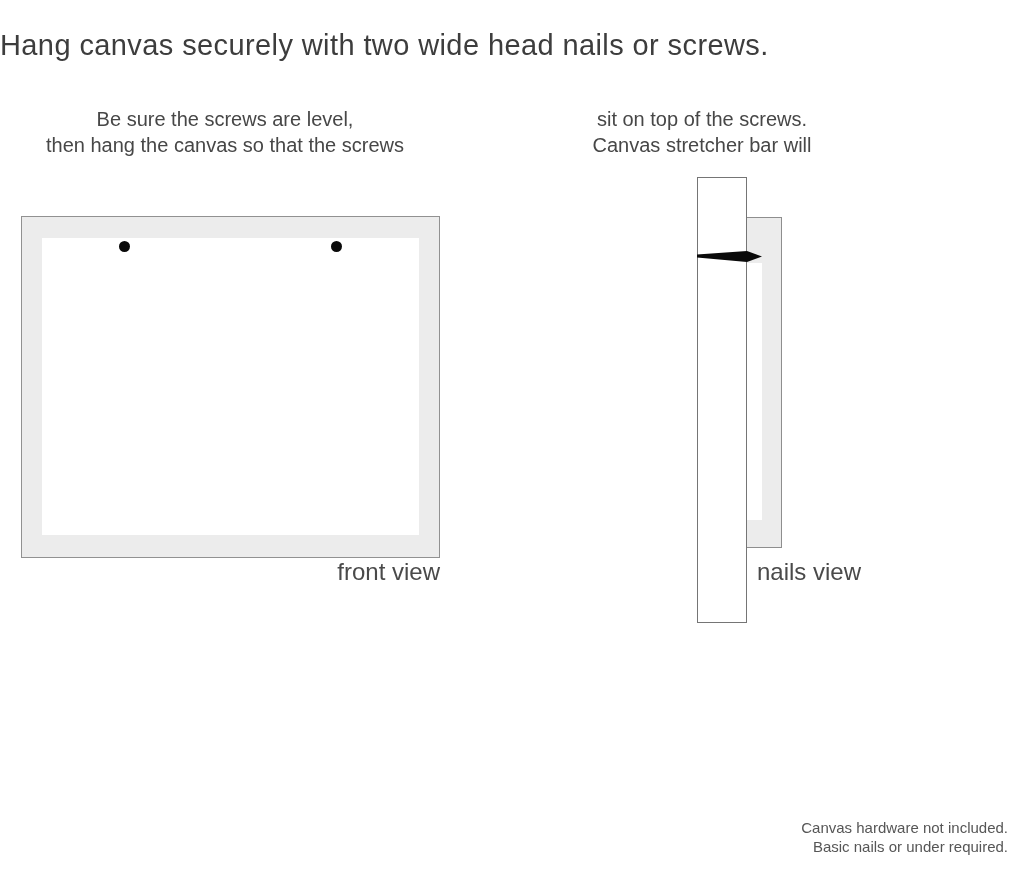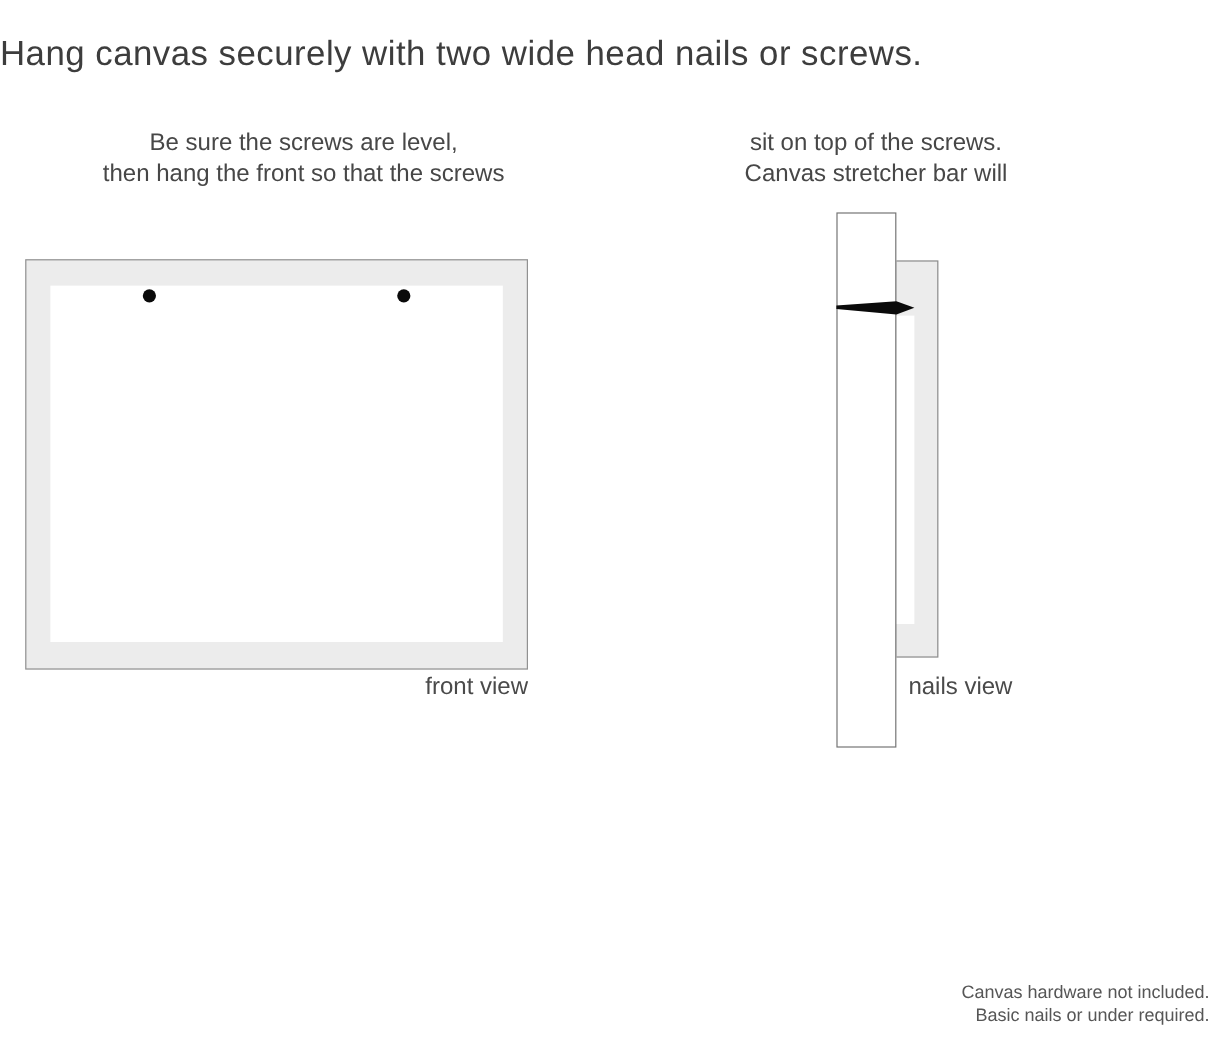--- a/index.html
+++ b/index.html
@@ -26,28 +26,27 @@
     line-height: 36px;
     margin-top: 13px;
   }
   .note {
     position: absolute;
     text-align: center;
     font-size: 20px;
     font-weight: 300;
     line-height: 26px;
     color: #474747;
-    margin-left: 28px;
   }
   .note-front { left: 0;   top: 106px; width: 450px; }
   .note-side  { left: 562px; top: 106px; width: 280px; }
 
   .view-label {
     position: absolute;
-    font-size: 20px;
+    font-size: 24px;
     font-weight: 300;
     color: #4a4a4a;
     line-height: 24px;
   }
   .label-front { left: 240px; top: 560px; width: 200px; text-align: right; }
   .label-side  { left: 757px; top: 560px; }
 
   .footer {
     position: absolute;
     right: 16px; top: 818px;
@@ -111,21 +110,21 @@
 </style>
 </head>
 <body>
 
 <div class="page">
 
   <h1 class="title">Hang canvas securely with two wide head nails or screws.</h1>
 
   <div class="note note-front">
     <div>Be sure the screws are level,</div>
-    <div>then hang the front so that the screws</div>
+    <div>then hang the canvas so that the screws</div>
   </div>
 
   <div class="note note-side">
     <div>sit on top of the screws.</div>
     <div>Canvas stretcher bar will</div>
   </div>
 
   <div class="front-frame">
     <div class="front-inner"></div>
     <span class="nail-dot dot-left"></span>

